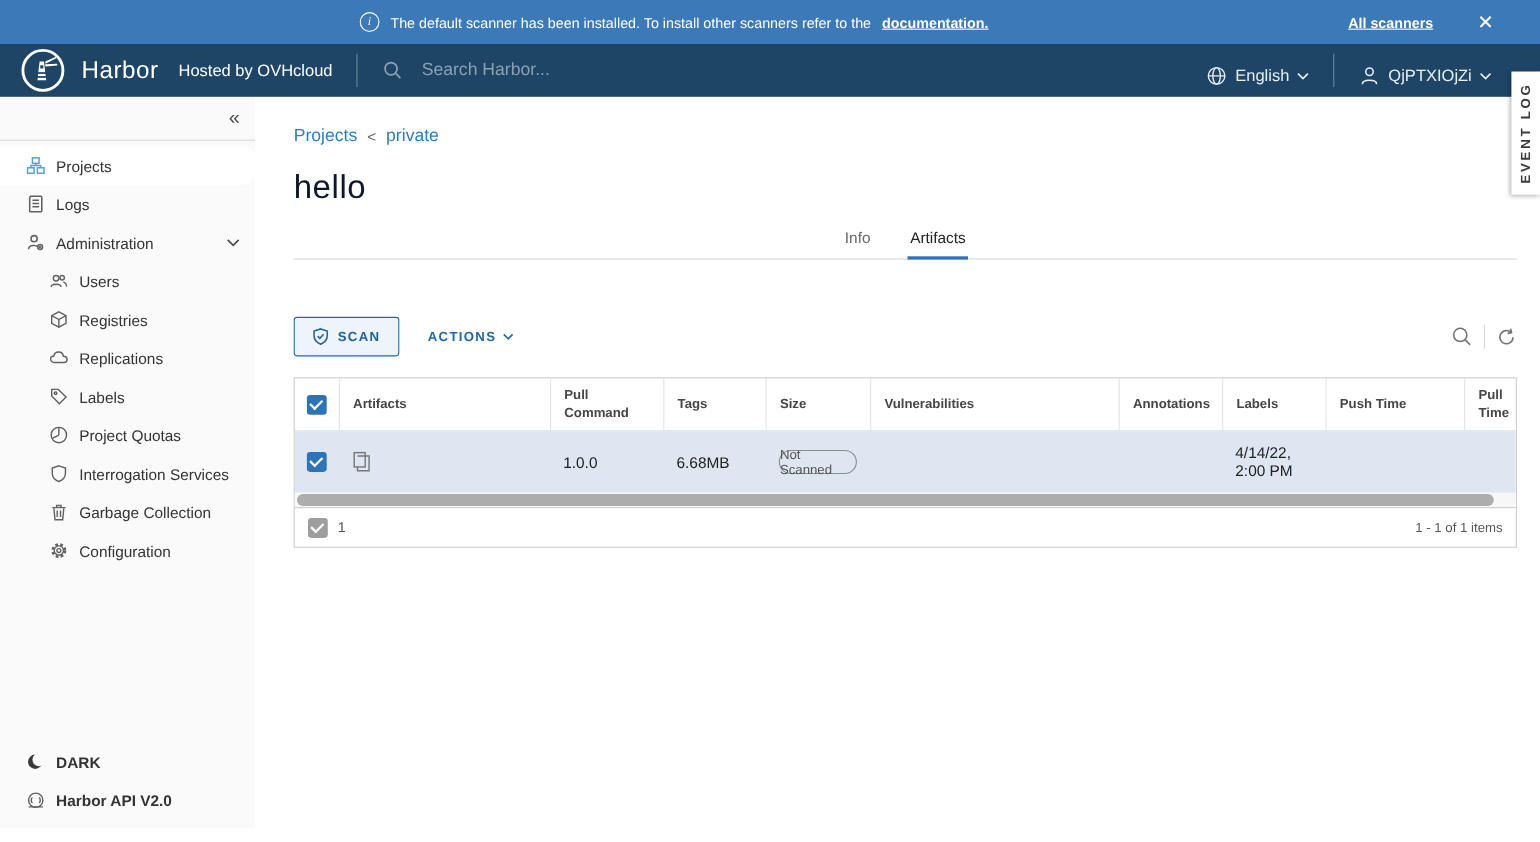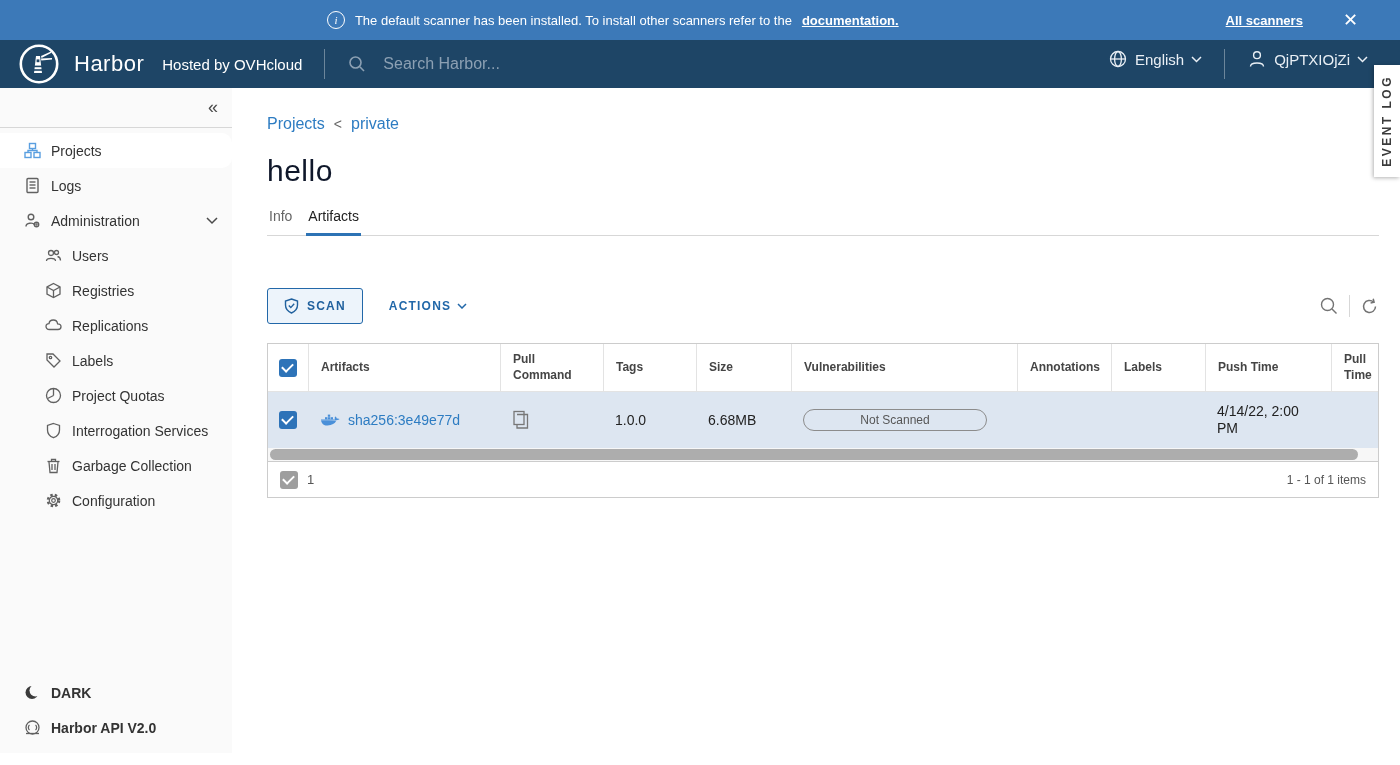--- a/index.html
+++ b/index.html
@@ -16,21 +16,21 @@
 
   
   .app-header { height:48px; background:#1E4566; display:flex; align-items:center; color:#fff; position:relative; z-index:4; }
   .brand-wrap { display:flex; align-items:center; gap:14px; padding-left:18px; }
   .brand-title { font-size:22px; letter-spacing:.5px; }
   .hosted { font-size:15px; margin-left:4px; }
   .hdr-divider { width:1px; height:30px; background:rgba(255,255,255,.35); margin:0 22px; }
   .hdr-search { display:flex; align-items:center; gap:16px; }
   .hdr-search input { background:transparent; border:none; outline:none; color:#fff; font-size:16px; width:220px; font-family:"Liberation Sans",sans-serif; }
   .hdr-search input::placeholder { color:#8CA0B3; }
-  .hdr-right { margin-left:auto; display:flex; align-items:flex-start; padding-right:32px; }
+  .hdr-right { margin-left:auto; display:flex; align-items:flex-end; padding-right:44px; }
   .hdr-item { display:flex; align-items:center; gap:7px; font-size:15px; color:#E9EFF5; cursor:pointer; }
 
   
   .event-log-tab { position:absolute; top:65px; right:0; width:26px; height:112px; background:#fff; box-shadow:-1px 1px 4px rgba(0,0,0,.3); z-index:6; display:flex; align-items:center; justify-content:center; cursor:pointer; }
   .event-log-tab span { writing-mode:vertical-rl; transform:rotate(180deg); font-size:12px; letter-spacing:2.5px; color:#3A3A3A; font-weight:bold; }
 
   
   .body-wrap { display:flex; height:665px; }
   .sidebar { width:232px; background:#FAFAFA; position:relative; flex-shrink:0; }
   .content { flex:1; background:#fff; padding:27px 21px 0 35px; position:relative; }
@@ -46,21 +46,21 @@
   .nav-icon { width:17px; height:17px; flex-shrink:0; display:flex; align-items:center; justify-content:center; }
   .sidebar-bottom { position:absolute; bottom:8px; left:0; right:0; }
   .sidebar-bottom .nav-item { font-weight:bold; }
   .sidebar-bottom .nav-item:last-child { font-weight:bold; }
 
   
   .breadcrumb { font-size:16px; display:flex; gap:9px; align-items:center; }
   .breadcrumb .crumb { color:#2D7CC2; cursor:pointer; }
   .breadcrumb .sep { color:#666; font-size:14px; }
   .page-title { font-size:30px; font-weight:300; color:#0f172a; margin-top:21px; letter-spacing:.5px; }
-  .tabs { display:flex; gap:12px; margin-top:14px; border-bottom:1px solid #D7D7D7; }
+  .tabs { display:flex; gap:32px; margin-top:14px; border-bottom:1px solid #D7D7D7;justify-content:center; }
   .tab { font-size:14px; padding:6px 2px 9px; cursor:pointer; color:#666; }
   .tab.active { color:#222; border-bottom:3px solid #2D73B5; margin-bottom:-1px; }
 
   
   .toolbar { margin-top:52px; display:flex; align-items:center; }
   .btn-scan { display:flex; align-items:center; gap:8px; border:1px solid #2268A9; background:#EDF4FB; color:#21619E; font-weight:bold; font-size:12px; letter-spacing:1.2px; padding:9px 16px; border-radius:3px; cursor:pointer; font-family:"Liberation Sans",sans-serif; }
   .btn-actions { display:flex; align-items:center; gap:6px; color:#2268A9; font-weight:bold; font-size:12px; letter-spacing:1.2px; margin-left:26px; cursor:pointer; }
   .toolbar-right { margin-left:auto; display:flex; align-items:center; gap:10px; color:#737373; }
   .tr-divider { width:1px; height:22px; background:#D7D7D7; }
 
@@ -365,32 +365,20 @@
         <div>Annotations</div>
         <div>Labels</div>
         <div>Push Time</div>
         <div>Pull Time</div>
       </div>
 
       <div class="dg-grid dg-row">
         <div class="cell-check">
             <span class="cb"></span>
           </div>
-        <div style="gap:8px;">
-          <svg width="20" height="15" viewBox="0 0 20 15">
-            <g fill="#4A90D9">
-              <rect x="5" y="4.2" width="2.4" height="2.2"></rect>
-                <rect x="7.8" y="4.2" width="2.4" height="2.2"></rect>
-                <rect x="10.6" y="4.2" width="2.4" height="2.2"></rect>
-                <rect x="7.8" y="1.6" width="2.4" height="2.2"></rect>
-              <path d="M1 7.2 H16.5 C18 7.2 19 6.5 19.5 6 C19 5.6 17.8 5.2 16.8 5.6 C16.6 4.6 16 4 15.3 3.6 C14.7 4.3 14.5 5.5 15 6.4 H1 C1 8.5 2 12.5 7.5 12.5 C12 12.5 15 10.5 16.2 7.8 Z"></path>
-            </g>
-          </svg>
-          <a class="artifact-link">sha256:3e49e77d</a>
-        </div>
         <div>
           <svg width="18" height="20" viewBox="0 0 18 20" fill="none" stroke="#777" stroke-width="1.3" style="cursor:pointer">
             <rect x="2" y="1.5" width="10" height="13"></rect>
               <polyline points="5,4.5 15.5,4.5 15.5,18 5,18 5,14.5"></polyline>
           </svg>
         </div>
         <div>1.0.0</div>
         <div>6.68MB</div>
         <div>
             <span class="pill">Not Scanned</span>

